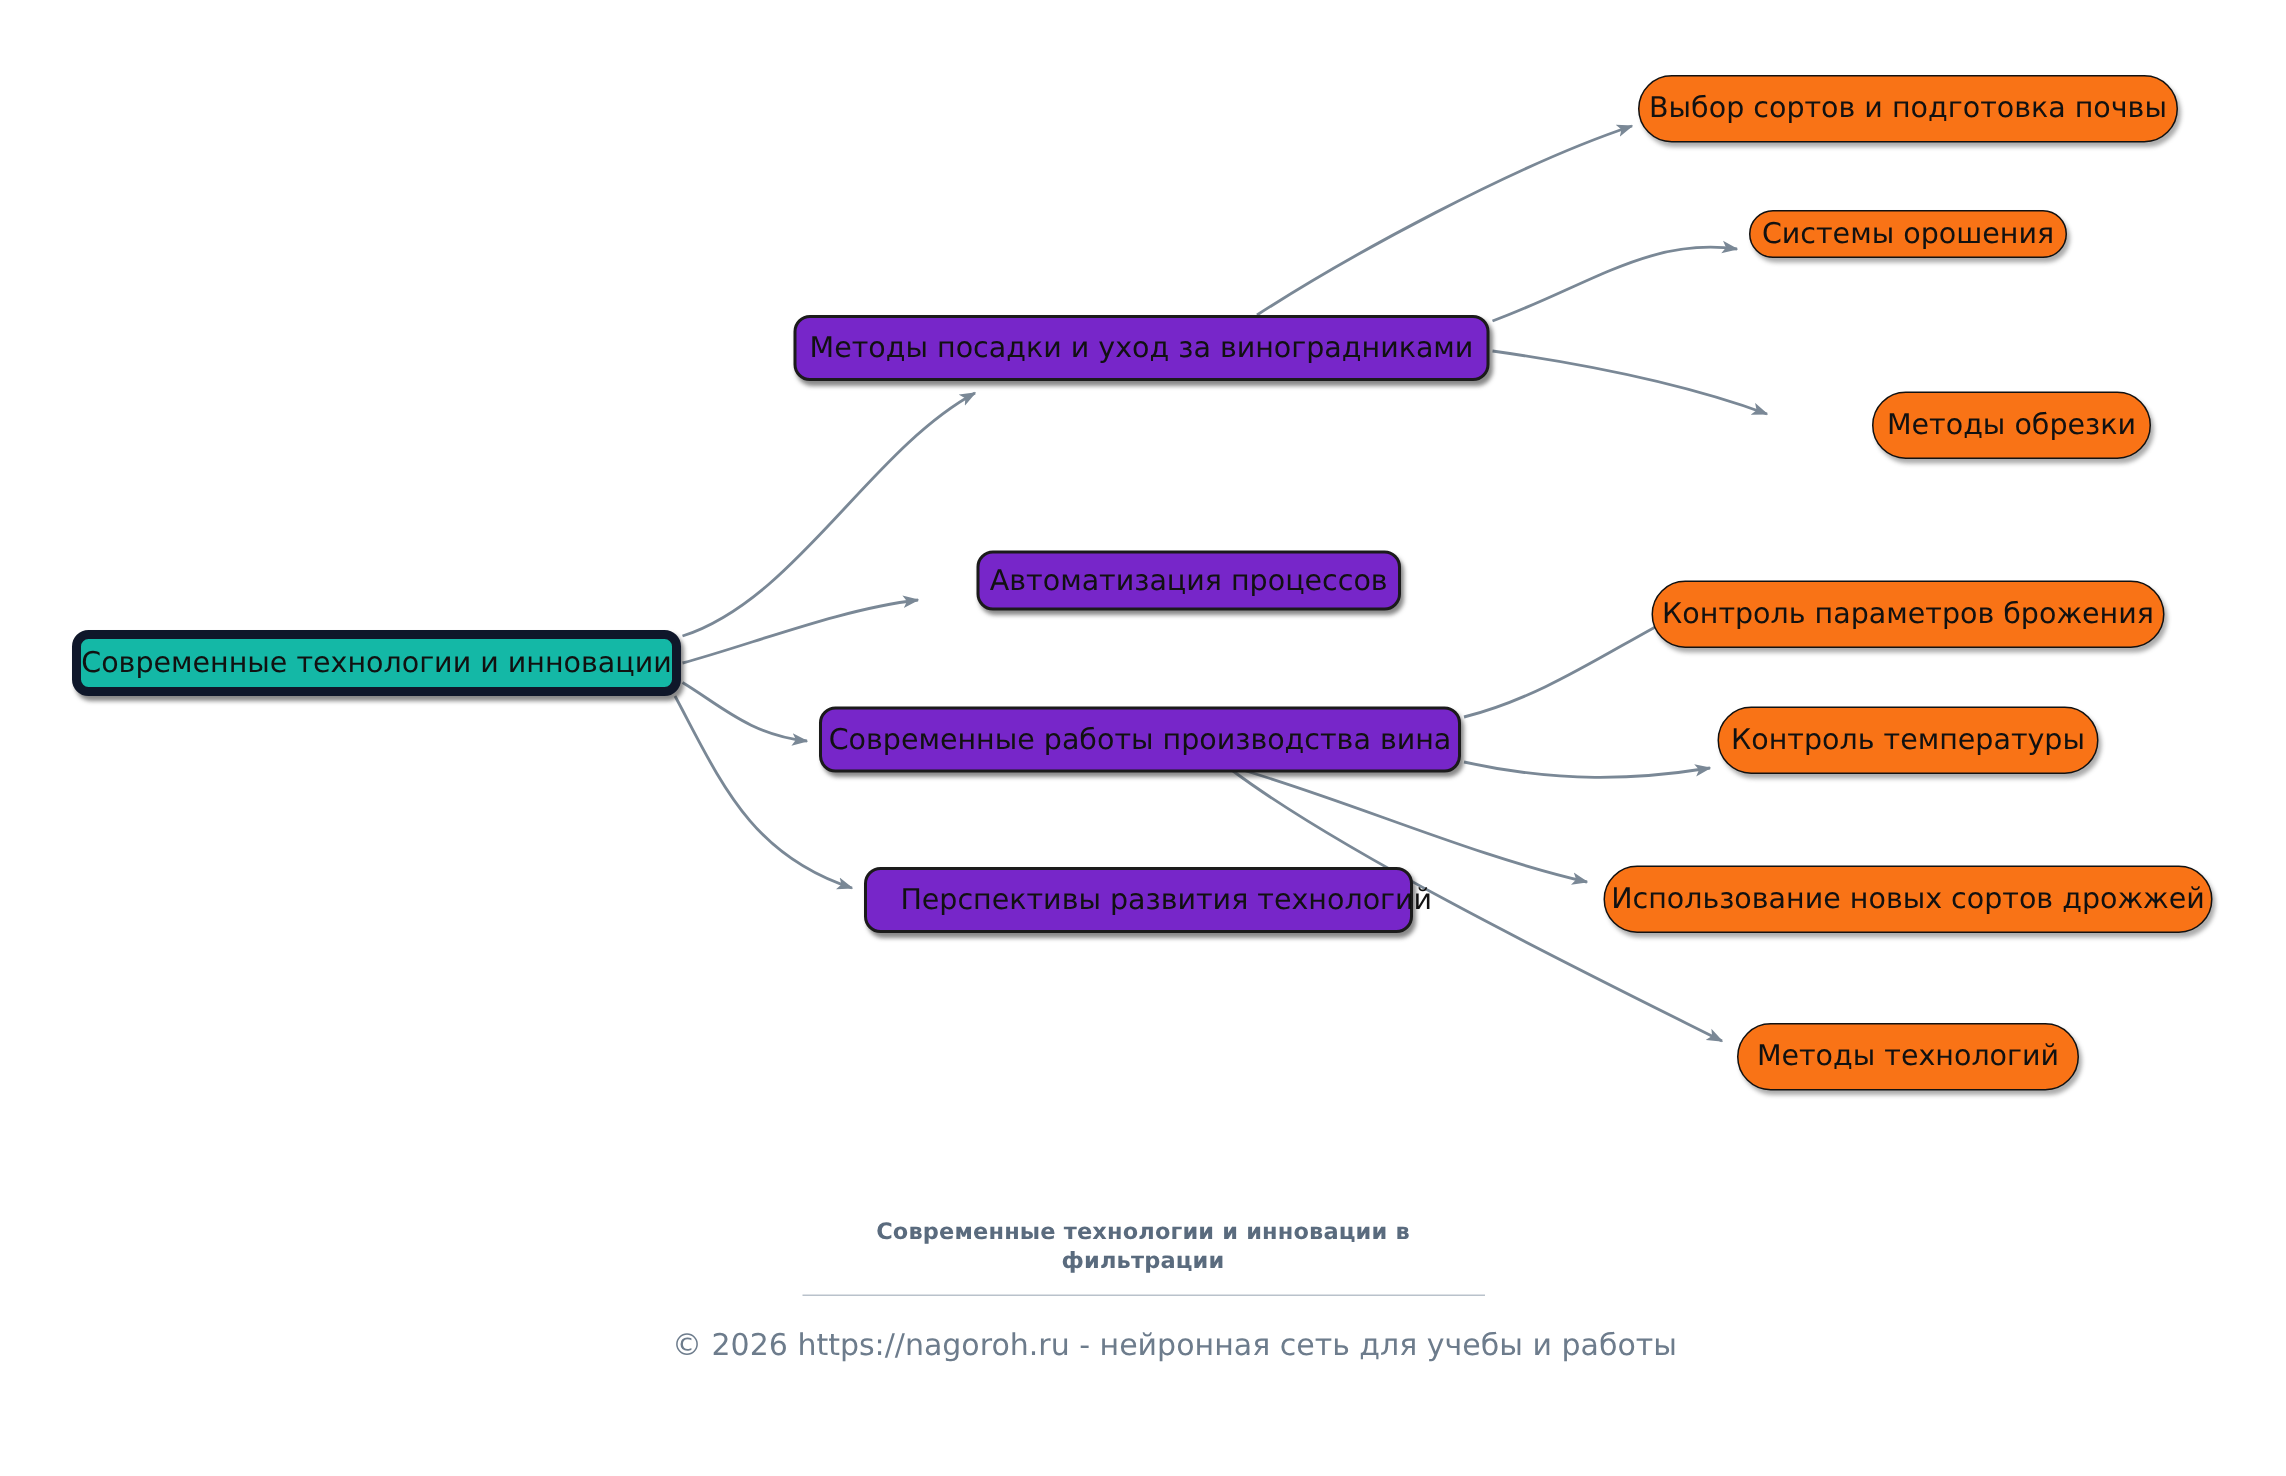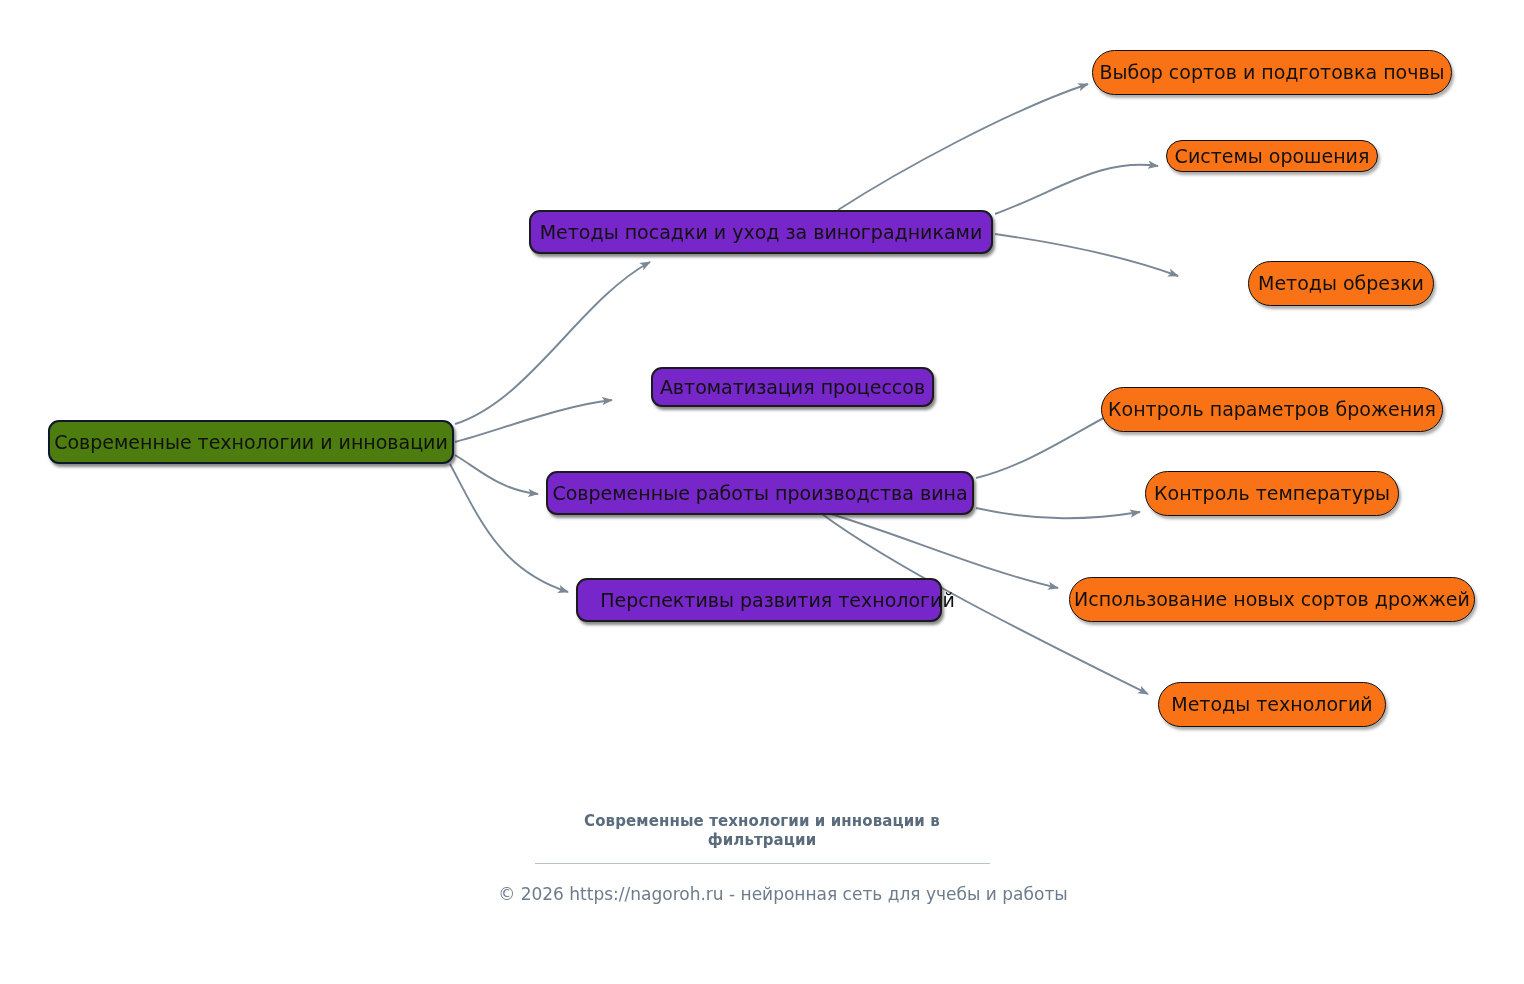--- a/index.html
+++ b/index.html
@@ -31,22 +31,22 @@
     display: flex;
     align-items: center;
     justify-content: center;
     white-space: nowrap;
     font-family: "DejaVu Sans", sans-serif;
     font-size: 19px;
     color: #111111;
     line-height: 1;
   }
   .node-root {
-    background: #4d7c0f;
-    border: 2px solid #0f172a;
+    background: #14b8a6;
+    border: 6px solid #0f172a;
     border-radius: 11px;
     box-shadow: 2px 3px 3px rgba(40,40,40,0.55);
   }
   .node-branch {
     background: #7726c9;
     border: 2px solid #1b1b1b;
     border-radius: 11px;
     box-shadow: 2px 3px 3px rgba(40,40,40,0.55);
   }
   .node-leaf {
@@ -71,21 +71,21 @@
     text-align: center;
   }
   .footer-rule {
     width: 455px;
     height: 1px;
     background: #b9c2cb;
     margin: 13px auto 0 auto;
   }
   .footer-credit {
     font-family: "DejaVu Sans", sans-serif;
-    font-size: 17px;
+    font-size: 20px;
     color: #6d7c8c;
     margin-top: 20px;
     margin-left: 42px;
   }
 </style>
 </head>
 <body>
 
 <div id="canvas">
 

